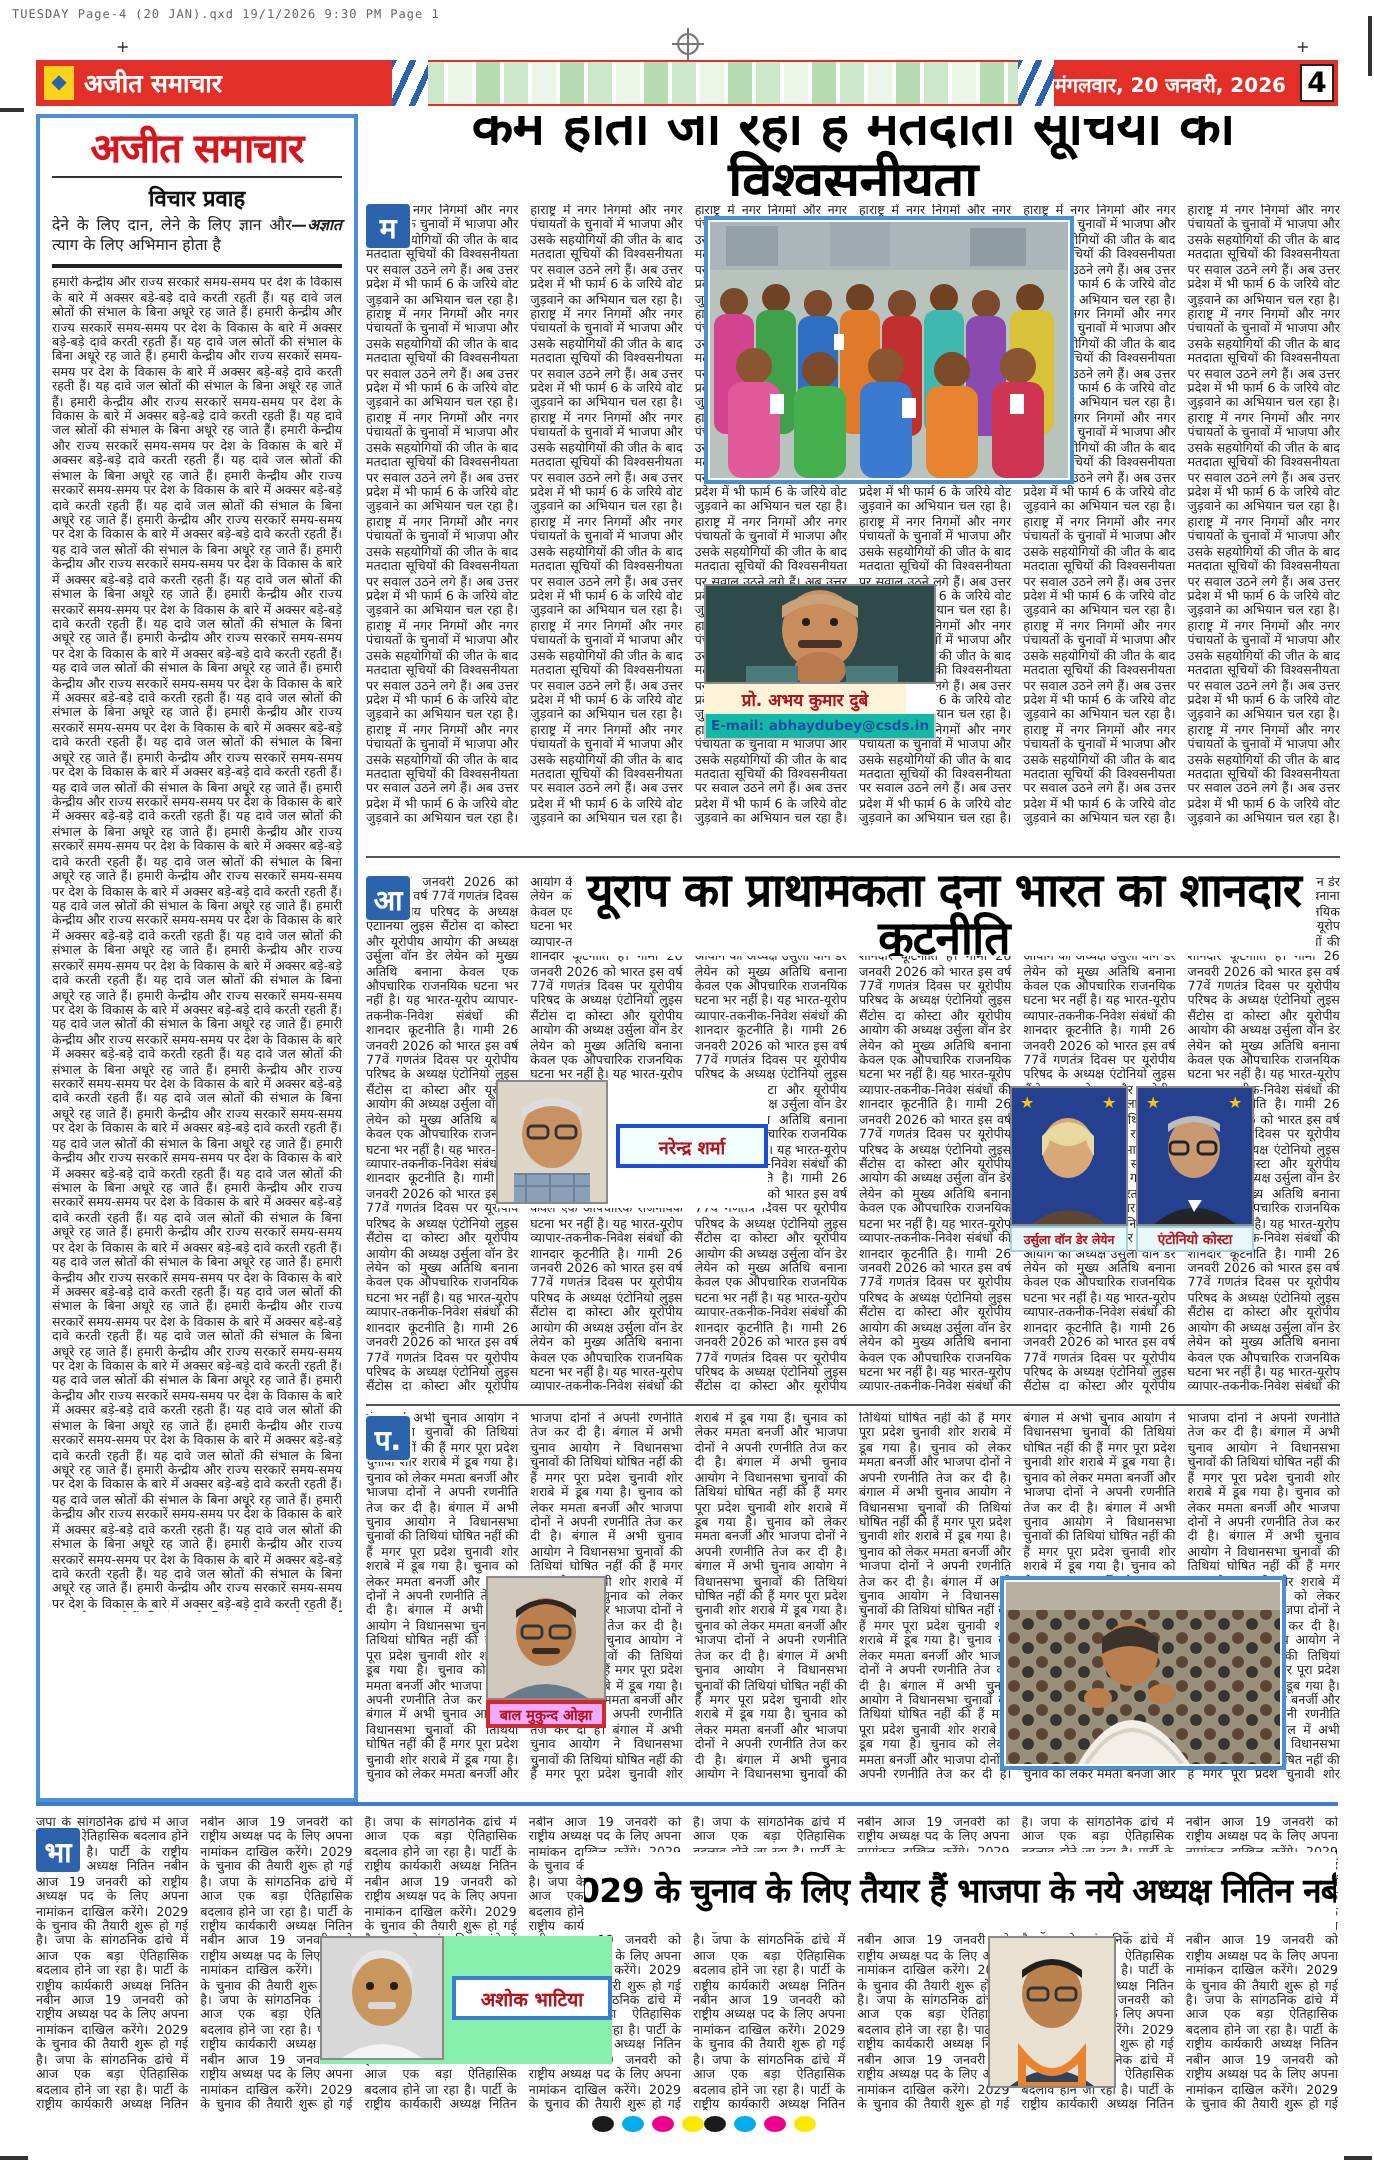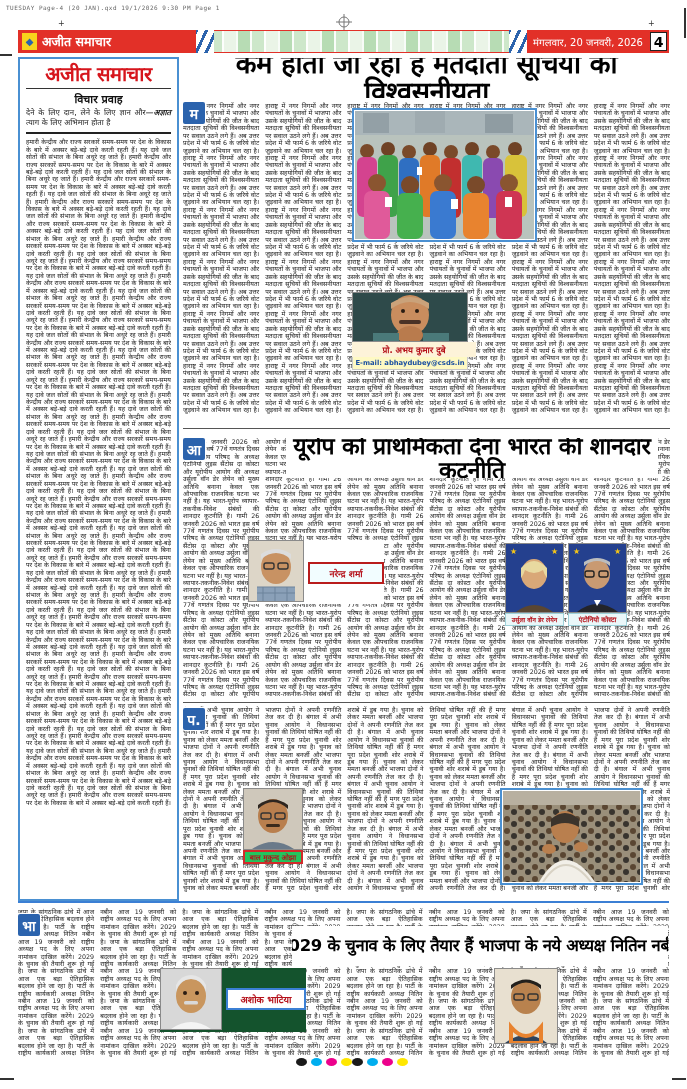--- a/index.html
+++ b/index.html
@@ -20,21 +20,21 @@
     background:
       repeating-linear-gradient(90deg, rgba(255,255,255,.9) 0 2px, rgba(255,255,255,0) 2px 14px),
       repeating-linear-gradient(90deg,#cde7ca 0 14px,#eaf4e7 14px 28px,#b7dcb4 28px 42px);}
   .slash{position:absolute;top:-2px;height:28px;width:18px;
          background:repeating-linear-gradient(115deg,#2b63ad 0 3px,#fff 3px 9px);}
   .head-ellipse{position:absolute;left:50%;top:0px;transform:translateX(-50%);
     width:172px;height:22px;background:#e23028;border:2px solid #fff;border-radius:50%;
     box-shadow:0 0 0 1px #a00b0b;display:flex;align-items:center;justify-content:center;
     color:#5f0a0e;font-weight:bold;font-size:13px;}
   .date-line{position:absolute;right:26px;top:0;height:23px;display:flex;align-items:center;
-             color:#fff;font-weight:normal;font-size:10px;}
+             color:#fff;font-weight:bold;font-size:10px;}
   .pagenum{position:absolute;right:2px;top:2px;width:17px;height:19px;background:#fff;border:1px solid #222;
            display:flex;align-items:center;justify-content:center;font-weight:bold;font-size:14px;color:#000;box-sizing:border-box;}
   
   .left-col{left:18px;top:57px;width:161px;height:844px;border:2px solid #4a90d2;box-sizing:border-box;
             background:#fff;padding:5px 6px;overflow:hidden;}
   .brand{color:#d6151c;font-weight:bold;font-size:20px;text-align:center;letter-spacing:-.5px;line-height:1.05;}
   .rule1{height:1px;background:#333;margin:3px 0 2px 0;}
   .rule2{height:2px;background:#222;margin:4px 0;}
   .thought{font-weight:bold;font-size:11px;text-align:center;color:#111;margin-top:1px;}
   .quote{font-size:7.8px;line-height:1.3;text-align:justify;margin-top:2px;color:#222;}
@@ -56,23 +56,23 @@
   .a4-body{left:18px;top:908px;width:651px;height:150px;column-count:8;}
   .dropcap{width:22px;height:22px;background:#2b63ad;color:#fff;font-weight:bold;font-size:14px;
            display:flex;align-items:center;justify-content:center;border-radius:2px;box-shadow:0 0 0 1px #fff;}
   .hr-thin{height:1px;background:#555;}
   .hr-blue{height:2px;background:#3b7fd4;}
   
   .photo-frame{border:2px solid #4a90d2;background:#fff;padding:1px;box-sizing:border-box;}
   .photo-frame svg{display:block;}
   .author-card{background:#fff;}
   .name-strip{display:flex;align-items:center;justify-content:center;font-weight:bold;color:#b5121b;background:#fdf3d9;}
-  .email-strip{display:flex;align-items:center;justify-content:center;font-weight:bold;color:#1a4fa0;background:#fef9c3;font-size:6.8px;border:1px solid #c9c9c9;border-top:none;box-sizing:border-box;}
-  .name-box{display:flex;align-items:center;justify-content:center;font-weight:bold;color:#b5121b;background:#f2fdff;border:2px solid #b91c1c;box-sizing:border-box;}
-  .name-box.red{border-color:#d22a2a;background:#22c55e;}
+  .email-strip{display:flex;align-items:center;justify-content:center;font-weight:bold;color:#1a4fa0;background:#14b8a6;font-size:6.8px;border:1px solid #c9c9c9;border-top:none;box-sizing:border-box;}
+  .name-box{display:flex;align-items:center;justify-content:center;font-weight:bold;color:#b5121b;background:#f2fdff;border:2px solid #1d4ed8;box-sizing:border-box;}
+  .name-box.red{border-color:#d22a2a;background:#f0abfc;}
   .name-box.blue{border-color:#3b7fd4;background:#fff;}
   .caption-strip{display:flex;align-items:center;justify-content:center;font-weight:bold;color:#b5121b;
                  background:#eaf7f9;border:1px solid #9fd2da;box-sizing:border-box;font-size:6.2px;}
   .pic{border:1px solid #8a8a8a;box-sizing:border-box;background:#fff;}
   .pic svg{display:block;}
   .dots{display:flex;gap:4px;align-items:center;}
   .dot{width:11px;height:8px;border-radius:50%;display:inline-block;}
   .reg-cross{color:#777;}
 </style>
 </head>
@@ -175,21 +175,21 @@
         <ellipse cx="57" cy="22" rx="19" ry="20" fill="#c98d5e"></ellipse>
         <path d="M38 16 q19 -14 38 0 l0 -6 q-19 -12 -38 0 z" fill="#caa27a"></path>
         <rect x="46" y="27" width="22" height="4" rx="2" fill="#4a3226"></rect>
         <circle cx="50" cy="18" r="2" fill="#2a1c12"></circle>
           <circle cx="64" cy="18" r="2" fill="#2a1c12"></circle>
         <ellipse cx="57" cy="42" rx="13" ry="9" fill="#b97b4d"></ellipse>
         <rect x="20" y="40" width="26" height="8" fill="#4a7a7a"></rect>
           <rect x="70" y="40" width="26" height="8" fill="#4a7a7a"></rect>
       </svg>
     </div>
-    <div class="name-strip" style="width:124px;height:15px;font-size:8.5px;">प्रो. अभय कुमार दुबे</div>
+    <div class="name-strip" style="width:101px;height:15px;font-size:8.5px;">प्रो. अभय कुमार दुबे</div>
     <div class="email-strip" style="width:116px;height:13px;">E-mail: abhaydubey@csds.in</div>
   </div>
 
   <div class="abs hr-thin" style="left:183px;top:428px;width:487px;"></div>
 
   <div class="abs body-text cols a2-body">गामी 26 जनवरी 2026 को भारत इस वर्ष 77वें गणतंत्र दिवस पर यूरोपीय परिषद के अध्यक्ष एंटोनियो लुइस सैंटोस दा कोस्टा और यूरोपीय आयोग की अध्यक्ष उर्सुला वॉन डेर लेयेन को मुख्य अतिथि बनाना केवल एक औपचारिक राजनयिक घटना भर नहीं है। यह भारत-यूरोप व्यापार-तकनीक-निवेश संबंधों की शानदार कूटनीति है। गामी 26 जनवरी 2026 को भारत इस वर्ष 77वें गणतंत्र दिवस पर यूरोपीय परिषद के अध्यक्ष एंटोनियो लुइस सैंटोस दा कोस्टा और यूरोपीय आयोग की अध्यक्ष उर्सुला वॉन डेर लेयेन को मुख्य अतिथि बनाना केवल एक औपचारिक राजनयिक घटना भर नहीं है। यह भारत-यूरोप व्यापार-तकनीक-निवेश संबंधों की शानदार कूटनीति है। गामी 26 जनवरी 2026 को भारत इस वर्ष 77वें गणतंत्र दिवस पर यूरोपीय परिषद के अध्यक्ष एंटोनियो लुइस सैंटोस दा कोस्टा और यूरोपीय आयोग की अध्यक्ष उर्सुला वॉन डेर लेयेन को मुख्य अतिथि बनाना केवल एक औपचारिक राजनयिक घटना भर नहीं है। यह भारत-यूरोप व्यापार-तकनीक-निवेश संबंधों की शानदार कूटनीति है। गामी 26 जनवरी 2026 को भारत इस वर्ष 77वें गणतंत्र दिवस पर यूरोपीय परिषद के अध्यक्ष एंटोनियो लुइस सैंटोस दा कोस्टा और यूरोपीय आयोग की अध्यक्ष उर्सुला वॉन डेर लेयेन को मुख्य अतिथि बनाना केवल एक औपचारिक राजनयिक घटना भर नहीं है। यह भारत-यूरोप व्यापार-तकनीक-निवेश संबंधों की शानदार कूटनीति है। गामी 26 जनवरी 2026 को भारत इस वर्ष 77वें गणतंत्र दिवस पर यूरोपीय परिषद के अध्यक्ष एंटोनियो लुइस सैंटोस दा कोस्टा और यूरोपीय आयोग की अध्यक्ष उर्सुला वॉन डेर लेयेन को मुख्य अतिथि बनाना केवल एक औपचारिक राजनयिक घटना भर नहीं है। यह भारत-यूरोप व्यापार-तकनीक-निवेश संबंधों की शानदार कूटनीति है। गामी 26 जनवरी 2026 को भारत इस वर्ष 77वें गणतंत्र दिवस पर यूरोपीय परिषद के अध्यक्ष एंटोनियो लुइस सैंटोस दा कोस्टा और यूरोपीय आयोग की अध्यक्ष उर्सुला वॉन डेर लेयेन को मुख्य अतिथि बनाना केवल एक औपचारिक राजनयिक घटना भर नहीं है। यह भारत-यूरोप व्यापार-तकनीक-निवेश संबंधों की शानदार कूटनीति है। गामी 26 जनवरी 2026 को भारत इस वर्ष 77वें गणतंत्र दिवस पर यूरोपीय परिषद के अध्यक्ष एंटोनियो लुइस सैंटोस दा कोस्टा और यूरोपीय आयोग की अध्यक्ष उर्सुला वॉन डेर लेयेन को मुख्य अतिथि बनाना केवल एक औपचारिक राजनयिक घटना भर नहीं है। यह भारत-यूरोप व्यापार-तकनीक-निवेश संबंधों की शानदार कूटनीति है। गामी 26 जनवरी 2026 को भारत इस वर्ष 77वें गणतंत्र दिवस पर यूरोपीय परिषद के अध्यक्ष एंटोनियो लुइस सैंटोस दा कोस्टा और यूरोपीय आयोग की अध्यक्ष उर्सुला वॉन डेर लेयेन को मुख्य अतिथि बनाना केवल एक औपचारिक राजनयिक घटना भर नहीं है। यह भारत-यूरोप व्यापार-तकनीक-निवेश संबंधों की शानदार कूटनीति है। गामी 26 जनवरी 2026 को भारत इस वर्ष 77वें गणतंत्र दिवस पर यूरोपीय परिषद के अध्यक्ष एंटोनियो लुइस सैंटोस दा कोस्टा और यूरोपीय आयोग की अध्यक्ष उर्सुला वॉन डेर लेयेन को मुख्य अतिथि बनाना केवल एक औपचारिक राजनयिक घटना भर नहीं है। यह भारत-यूरोप व्यापार-तकनीक-निवेश संबंधों की शानदार कूटनीति है। गामी 26 जनवरी 2026 को भारत इस वर्ष 77वें गणतंत्र दिवस पर यूरोपीय परिषद के अध्यक्ष एंटोनियो लुइस सैंटोस दा कोस्टा और यूरोपीय आयोग की अध्यक्ष उर्सुला वॉन डेर लेयेन को मुख्य अतिथि बनाना केवल एक औपचारिक राजनयिक घटना भर नहीं है। यह भारत-यूरोप व्यापार-तकनीक-निवेश संबंधों की शानदार कूटनीति है। गामी 26 जनवरी 2026 को भारत इस वर्ष 77वें गणतंत्र दिवस पर यूरोपीय परिषद के अध्यक्ष एंटोनियो लुइस सैंटोस दा कोस्टा और यूरोपीय आयोग की अध्यक्ष उर्सुला वॉन डेर लेयेन को मुख्य अतिथि बनाना केवल एक औपचारिक राजनयिक घटना भर नहीं है। यह भारत-यूरोप व्यापार-तकनीक-निवेश संबंधों की शानदार कूटनीति है। गामी 26 जनवरी 2026 को भारत इस वर्ष 77वें गणतंत्र दिवस पर यूरोपीय परिषद के अध्यक्ष एंटोनियो लुइस सैंटोस दा कोस्टा और यूरोपीय आयोग की अध्यक्ष उर्सुला वॉन डेर लेयेन को मुख्य अतिथि बनाना केवल एक औपचारिक राजनयिक घटना भर नहीं है। यह भारत-यूरोप व्यापार-तकनीक-निवेश संबंधों की शानदार कूटनीति है। गामी 26 जनवरी 2026 को भारत इस वर्ष 77वें गणतंत्र दिवस पर यूरोपीय परिषद के अध्यक्ष एंटोनियो लुइस सैंटोस दा कोस्टा और यूरोपीय आयोग की अध्यक्ष उर्सुला वॉन डेर लेयेन को मुख्य अतिथि बनाना केवल एक औपचारिक राजनयिक घटना भर नहीं है। यह भारत-यूरोप व्यापार-तकनीक-निवेश संबंधों की शानदार कूटनीति है। गामी 26 जनवरी 2026 को भारत इस वर्ष 77वें गणतंत्र दिवस पर यूरोपीय परिषद के अध्यक्ष एंटोनियो लुइस सैंटोस दा कोस्टा और यूरोपीय आयोग की अध्यक्ष उर्सुला वॉन डेर लेयेन को मुख्य अतिथि बनाना केवल एक औपचारिक राजनयिक घटना भर नहीं है। यह भारत-यूरोप व्यापार-तकनीक-निवेश संबंधों की शानदार कूटनीति है। गामी 26 जनवरी 2026 को भारत इस वर्ष 77वें गणतंत्र दिवस पर यूरोपीय परिषद के अध्यक्ष एंटोनियो लुइस सैंटोस दा कोस्टा और यूरोपीय आयोग की अध्यक्ष उर्सुला वॉन डेर लेयेन को मुख्य अतिथि बनाना केवल एक औपचारिक राजनयिक घटना भर नहीं है। यह भारत-यूरोप व्यापार-तकनीक-निवेश संबंधों की शानदार कूटनीति है। गामी 26 जनवरी 2026 को भारत इस वर्ष 77वें गणतंत्र दिवस पर यूरोपीय परिषद के अध्यक्ष एंटोनियो लुइस सैंटोस दा कोस्टा और यूरोपीय आयोग की अध्यक्ष उर्सुला वॉन डेर लेयेन को मुख्य अतिथि बनाना केवल एक औपचारिक राजनयिक घटना भर नहीं है। यह भारत-यूरोप व्यापार-तकनीक-निवेश संबंधों की शानदार कूटनीति है। गामी 26 जनवरी 2026 को भारत इस वर्ष 77वें गणतंत्र दिवस पर यूरोपीय परिषद के अध्यक्ष एंटोनियो लुइस सैंटोस दा कोस्टा और यूरोपीय आयोग की अध्यक्ष उर्सुला वॉन डेर लेयेन को मुख्य अतिथि बनाना केवल एक औपचारिक राजनयिक घटना भर नहीं है। यह भारत-यूरोप व्यापार-तकनीक-निवेश संबंधों की शानदार कूटनीति है। गामी 26 जनवरी 2026 को भारत इस वर्ष 77वें गणतंत्र दिवस पर यूरोपीय परिषद के अध्यक्ष एंटोनियो लुइस सैंटोस दा कोस्टा और यूरोपीय आयोग की अध्यक्ष उर्सुला वॉन डेर लेयेन को मुख्य अतिथि बनाना केवल एक औपचारिक राजनयिक घटना भर नहीं है। यह भारत-यूरोप व्यापार-तकनीक-निवेश संबंधों की शानदार कूटनीति है। गामी 26 जनवरी 2026 को भारत इस वर्ष 77वें गणतंत्र दिवस पर यूरोपीय परिषद के अध्यक्ष एंटोनियो लुइस सैंटोस दा कोस्टा और यूरोपीय आयोग की अध्यक्ष उर्सुला वॉन डेर लेयेन को मुख्य अतिथि बनाना केवल एक औपचारिक राजनयिक घटना भर नहीं है। यह भारत-यूरोप व्यापार-तकनीक-निवेश संबंधों की शानदार कूटनीति है। गामी 26 जनवरी 2026 को भारत इस वर्ष 77वें गणतंत्र दिवस पर यूरोपीय परिषद के अध्यक्ष एंटोनियो लुइस सैंटोस दा कोस्टा और यूरोपीय आयोग की अध्यक्ष उर्सुला वॉन डेर लेयेन को मुख्य अतिथि बनाना केवल एक औपचारिक राजनयिक घटना भर नहीं है। यह भारत-यूरोप व्यापार-तकनीक-निवेश संबंधों की शानदार कूटनीति है। गामी 26 जनवरी 2026 को भारत इस वर्ष 77वें गणतंत्र दिवस पर यूरोपीय परिषद के अध्यक्ष एंटोनियो लुइस सैंटोस दा कोस्टा और यूरोपीय आयोग की अध्यक्ष उर्सुला वॉन डेर लेयेन को मुख्य अतिथि बनाना केवल एक औपचारिक राजनयिक घटना भर नहीं है। यह भारत-यूरोप व्यापार-तकनीक-निवेश संबंधों की शानदार कूटनीति है। गामी 26 जनवरी 2026 को भारत इस वर्ष 77वें गणतंत्र दिवस पर यूरोपीय परिषद के अध्यक्ष एंटोनियो लुइस सैंटोस दा कोस्टा और यूरोपीय आयोग की अध्यक्ष उर्सुला वॉन डेर लेयेन को मुख्य अतिथि बनाना केवल एक औपचारिक राजनयिक घटना भर नहीं है। यह भारत-यूरोप व्यापार-तकनीक-निवेश संबंधों की शानदार कूटनीति है। गामी 26 जनवरी 2026 को भारत इस वर्ष 77वें गणतंत्र दिवस पर यूरोपीय परिषद के अध्यक्ष एंटोनियो लुइस सैंटोस दा कोस्टा और यूरोपीय आयोग की अध्यक्ष उर्सुला वॉन डेर लेयेन को मुख्य अतिथि बनाना केवल एक औपचारिक राजनयिक घटना भर नहीं है। यह भारत-यूरोप व्यापार-तकनीक-निवेश संबंधों की शानदार कूटनीति है। गामी 26 जनवरी 2026 को भारत इस वर्ष 77वें गणतंत्र दिवस पर यूरोपीय परिषद के अध्यक्ष एंटोनियो लुइस सैंटोस दा कोस्टा और यूरोपीय आयोग की अध्यक्ष उर्सुला वॉन डेर लेयेन को मुख्य अतिथि बनाना केवल एक औपचारिक राजनयिक घटना भर नहीं है। यह भारत-यूरोप व्यापार-तकनीक-निवेश संबंधों की शानदार कूटनीति है। गामी 26 जनवरी 2026 को भारत इस वर्ष 77वें गणतंत्र दिवस पर यूरोपीय परिषद के अध्यक्ष एंटोनियो लुइस सैंटोस दा कोस्टा और यूरोपीय आयोग की अध्यक्ष उर्सुला वॉन डेर लेयेन को मुख्य अतिथि बनाना केवल एक औपचारिक राजनयिक घटना भर नहीं है। यह भारत-यूरोप व्यापार-तकनीक-निवेश संबंधों की शानदार कूटनीति है। गामी 26 जनवरी 2026 को भारत इस वर्ष 77वें गणतंत्र दिवस पर यूरोपीय परिषद के अध्यक्ष एंटोनियो लुइस सैंटोस दा कोस्टा और यूरोपीय आयोग की अध्यक्ष उर्सुला वॉन डेर लेयेन को मुख्य अतिथि बनाना केवल एक औपचारिक राजनयिक घटना भर नहीं है। यह भारत-यूरोप व्यापार-तकनीक-निवेश संबंधों की शानदार कूटनीति है।</div>
   <div class="abs headline h-mid">यूरोप को प्राथमिकता देना भारत की शानदार कूटनीति</div>
   <div class="abs dropcap" style="left:183px;top:438px;">आ</div>
 
   <div class="abs author-card" style="left:248px;top:540px;width:136px;height:64px;background:#fff;">
@@ -275,21 +275,21 @@
       <path d="M40 91 q22 -34 48 0" fill="none" stroke="#d8d2c4" stroke-width="2"></path>
     </svg>
   </div>
 
   <div class="abs hr-blue" style="left:18px;top:901px;width:651px;"></div>
 
   <div class="abs body-text cols a4-body">जपा के सांगठनिक ढांचे में आज एक बड़ा ऐतिहासिक बदलाव होने जा रहा है। पार्टी के राष्ट्रीय कार्यकारी अध्यक्ष नितिन नबीन आज 19 जनवरी को राष्ट्रीय अध्यक्ष पद के लिए अपना नामांकन दाखिल करेंगे। 2029 के चुनाव की तैयारी शुरू हो गई है। जपा के सांगठनिक ढांचे में आज एक बड़ा ऐतिहासिक बदलाव होने जा रहा है। पार्टी के राष्ट्रीय कार्यकारी अध्यक्ष नितिन नबीन आज 19 जनवरी को राष्ट्रीय अध्यक्ष पद के लिए अपना नामांकन दाखिल करेंगे। 2029 के चुनाव की तैयारी शुरू हो गई है। जपा के सांगठनिक ढांचे में आज एक बड़ा ऐतिहासिक बदलाव होने जा रहा है। पार्टी के राष्ट्रीय कार्यकारी अध्यक्ष नितिन नबीन आज 19 जनवरी को राष्ट्रीय अध्यक्ष पद के लिए अपना नामांकन दाखिल करेंगे। 2029 के चुनाव की तैयारी शुरू हो गई है। जपा के सांगठनिक ढांचे में आज एक बड़ा ऐतिहासिक बदलाव होने जा रहा है। पार्टी के राष्ट्रीय कार्यकारी अध्यक्ष नितिन नबीन आज 19 जनवरी को राष्ट्रीय अध्यक्ष पद के लिए अपना नामांकन दाखिल करेंगे। 2029 के चुनाव की तैयारी शुरू हो गई है। जपा के सांगठनिक ढांचे में आज एक बड़ा ऐतिहासिक बदलाव होने जा रहा है। पार्टी के राष्ट्रीय कार्यकारी अध्यक्ष नितिन नबीन आज 19 जनवरी को राष्ट्रीय अध्यक्ष पद के लिए अपना नामांकन दाखिल करेंगे। 2029 के चुनाव की तैयारी शुरू हो गई है। जपा के सांगठनिक ढांचे में आज एक बड़ा ऐतिहासिक बदलाव होने जा रहा है। पार्टी के राष्ट्रीय कार्यकारी अध्यक्ष नितिन नबीन आज 19 जनवरी को राष्ट्रीय अध्यक्ष पद के लिए अपना नामांकन दाखिल करेंगे। 2029 के चुनाव की तैयारी शुरू हो गई है। जपा के सांगठनिक ढांचे में आज एक बड़ा ऐतिहासिक बदलाव होने जा रहा है। पार्टी के राष्ट्रीय कार्यकारी अध्यक्ष नितिन नबीन आज 19 जनवरी को राष्ट्रीय अध्यक्ष पद के लिए अपना नामांकन दाखिल करेंगे। 2029 के चुनाव की तैयारी शुरू हो गई है। जपा के सांगठनिक ढांचे में आज एक बड़ा ऐतिहासिक बदलाव होने जा रहा है। पार्टी के राष्ट्रीय कार्यकारी अध्यक्ष नितिन नबीन आज 19 जनवरी को राष्ट्रीय अध्यक्ष पद के लिए अपना नामांकन दाखिल करेंगे। 2029 के चुनाव की तैयारी शुरू हो गई है। जपा के सांगठनिक ढांचे में आज एक बड़ा ऐतिहासिक बदलाव होने जा रहा है। पार्टी के राष्ट्रीय कार्यकारी अध्यक्ष नितिन नबीन आज 19 जनवरी को राष्ट्रीय अध्यक्ष पद के लिए अपना नामांकन दाखिल करेंगे। 2029 के चुनाव की तैयारी शुरू हो गई है। जपा के सांगठनिक ढांचे में आज एक बड़ा ऐतिहासिक बदलाव होने जा रहा है। पार्टी के राष्ट्रीय कार्यकारी अध्यक्ष नितिन नबीन आज 19 जनवरी को राष्ट्रीय अध्यक्ष पद के लिए अपना नामांकन दाखिल करेंगे। 2029 के चुनाव की तैयारी शुरू हो गई है। जपा के सांगठनिक ढांचे में आज एक बड़ा ऐतिहासिक बदलाव होने जा रहा है। पार्टी के राष्ट्रीय कार्यकारी अध्यक्ष नितिन नबीन आज 19 जनवरी को राष्ट्रीय अध्यक्ष पद के लिए अपना नामांकन दाखिल करेंगे। 2029 के चुनाव की तैयारी शुरू हो गई है। जपा के सांगठनिक ढांचे में आज एक बड़ा ऐतिहासिक बदलाव होने जा रहा है। पार्टी के राष्ट्रीय कार्यकारी अध्यक्ष नितिन नबीन आज 19 जनवरी को राष्ट्रीय अध्यक्ष पद के लिए अपना नामांकन दाखिल करेंगे। 2029 के चुनाव की तैयारी शुरू हो गई है। जपा के सांगठनिक ढांचे में आज एक बड़ा ऐतिहासिक बदलाव होने जा रहा है। पार्टी के राष्ट्रीय कार्यकारी अध्यक्ष नितिन नबीन आज 19 जनवरी को राष्ट्रीय अध्यक्ष पद के लिए अपना नामांकन दाखिल करेंगे। 2029 के चुनाव की तैयारी शुरू हो गई है। जपा के सांगठनिक ढांचे में आज एक बड़ा ऐतिहासिक बदलाव होने जा रहा है। पार्टी के राष्ट्रीय कार्यकारी अध्यक्ष नितिन नबीन आज 19 जनवरी को राष्ट्रीय अध्यक्ष पद के लिए अपना नामांकन दाखिल करेंगे। 2029 के चुनाव की तैयारी शुरू हो गई है। जपा के सांगठनिक ढांचे में आज एक बड़ा ऐतिहासिक बदलाव होने जा रहा है। पार्टी के राष्ट्रीय कार्यकारी अध्यक्ष नितिन नबीन आज 19 जनवरी को राष्ट्रीय अध्यक्ष पद के लिए अपना नामांकन दाखिल करेंगे। 2029 के चुनाव की तैयारी शुरू हो गई है। जपा के सांगठनिक ढांचे में आज एक बड़ा ऐतिहासिक बदलाव होने जा रहा है। पार्टी के राष्ट्रीय कार्यकारी अध्यक्ष नितिन नबीन आज 19 जनवरी को राष्ट्रीय अध्यक्ष पद के लिए अपना नामांकन दाखिल करेंगे। 2029 के चुनाव की तैयारी शुरू हो गई है। जपा के सांगठनिक ढांचे में आज एक बड़ा ऐतिहासिक बदलाव होने जा रहा है। पार्टी के राष्ट्रीय कार्यकारी अध्यक्ष नितिन नबीन आज 19 जनवरी को राष्ट्रीय अध्यक्ष पद के लिए अपना नामांकन दाखिल करेंगे। 2029 के चुनाव की तैयारी शुरू हो गई है। जपा के सांगठनिक ढांचे में आज एक बड़ा ऐतिहासिक बदलाव होने जा रहा है। पार्टी के राष्ट्रीय कार्यकारी अध्यक्ष नितिन नबीन आज 19 जनवरी को राष्ट्रीय अध्यक्ष पद के लिए अपना नामांकन दाखिल करेंगे। 2029 के चुनाव की तैयारी शुरू हो गई है। जपा के सांगठनिक ढांचे में आज एक बड़ा ऐतिहासिक बदलाव होने जा रहा है। पार्टी के राष्ट्रीय कार्यकारी अध्यक्ष नितिन नबीन आज 19 जनवरी को राष्ट्रीय अध्यक्ष पद के लिए अपना नामांकन दाखिल करेंगे। 2029 के चुनाव की तैयारी शुरू हो गई है। जपा के सांगठनिक ढांचे में आज एक बड़ा ऐतिहासिक बदलाव होने जा रहा है। पार्टी के राष्ट्रीय कार्यकारी अध्यक्ष नितिन नबीन आज 19 जनवरी को राष्ट्रीय अध्यक्ष पद के लिए अपना नामांकन दाखिल करेंगे। 2029 के चुनाव की तैयारी शुरू हो गई है। जपा के सांगठनिक ढांचे में आज एक बड़ा ऐतिहासिक बदलाव होने जा रहा है। पार्टी के राष्ट्रीय कार्यकारी अध्यक्ष नितिन नबीन आज 19 जनवरी को राष्ट्रीय अध्यक्ष पद के लिए अपना नामांकन दाखिल करेंगे। 2029 के चुनाव की तैयारी शुरू हो गई है। जपा के सांगठनिक ढांचे में आज एक बड़ा ऐतिहासिक बदलाव होने जा रहा है। पार्टी के राष्ट्रीय कार्यकारी अध्यक्ष नितिन नबीन आज 19 जनवरी को राष्ट्रीय अध्यक्ष पद के लिए अपना नामांकन दाखिल करेंगे। 2029 के चुनाव की तैयारी शुरू हो गई है।</div>
   <div class="abs headline h-bjp">2029 के चुनाव के लिए तैयार हैं भाजपा के नये अध्यक्ष नितिन नबीन</div>
   <div class="abs dropcap" style="left:18px;top:914px;">भा</div>
 
-  <div class="abs author-card" style="left:160px;top:968px;width:146px;height:64px;background:#14532d;">
+  <div class="abs author-card" style="left:160px;top:968px;width:146px;height:64px;background:#86efac;">
     <div class="pic abs" style="left:0;top:0;width:62px;height:62px;">
       <svg width="60" height="60" viewBox="0 0 60 60">
         <rect width="60" height="60" fill="#d8d8d8"></rect>
         <ellipse cx="30" cy="27" rx="15" ry="17" fill="#c9965e"></ellipse>
         <path d="M15 22 q4 -12 15 -12 q11 0 15 12 l0 -6 q-5 -10 -15 -10 q-10 0 -15 10 z" fill="#e6e6e6"></path>
         <circle cx="24" cy="24" r="2" fill="#2a1c12"></circle>
           <circle cx="36" cy="24" r="2" fill="#2a1c12"></circle>
         <rect x="23" y="32" width="14" height="3.5" rx="1.5" fill="#d9d9d9"></rect>
         <path d="M10 60 q20 -14 40 0 z" fill="#f4f4f4"></path>
       </svg>

